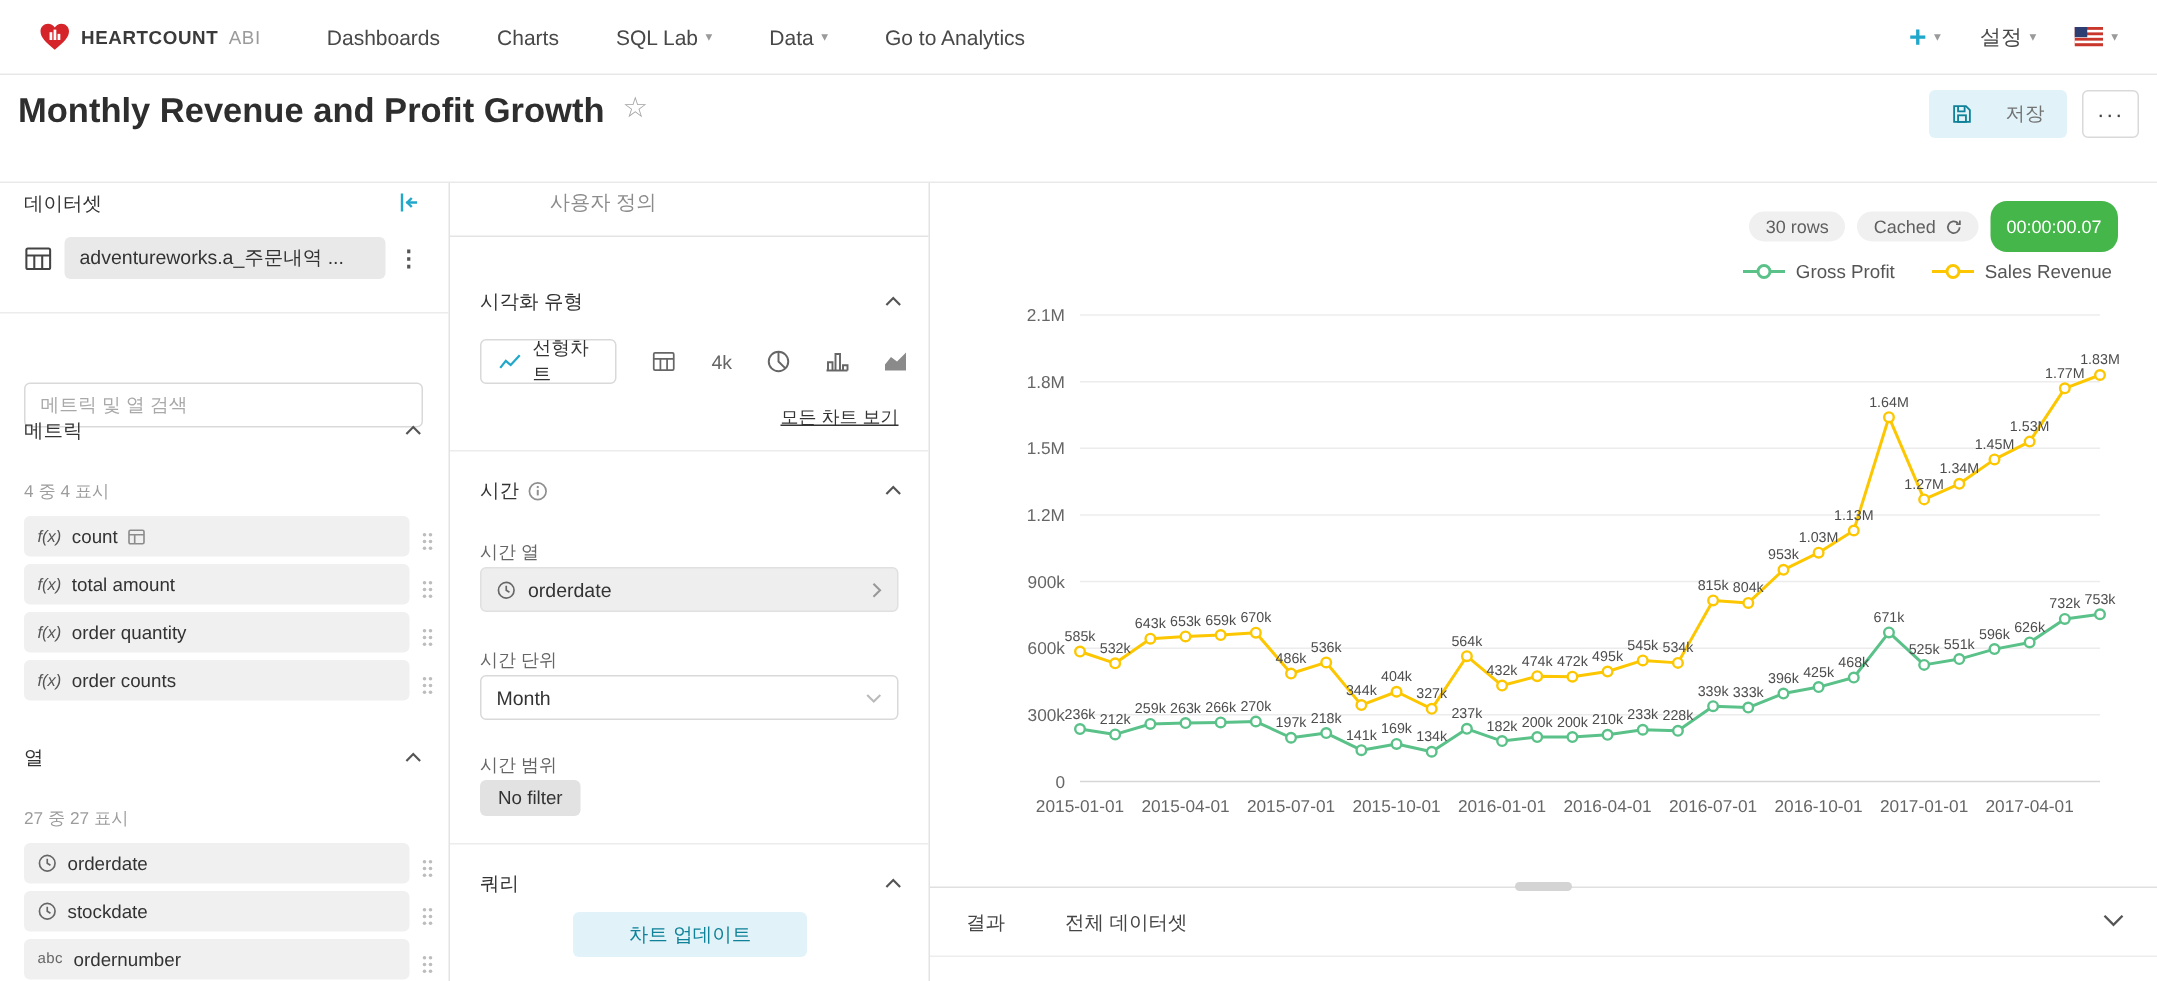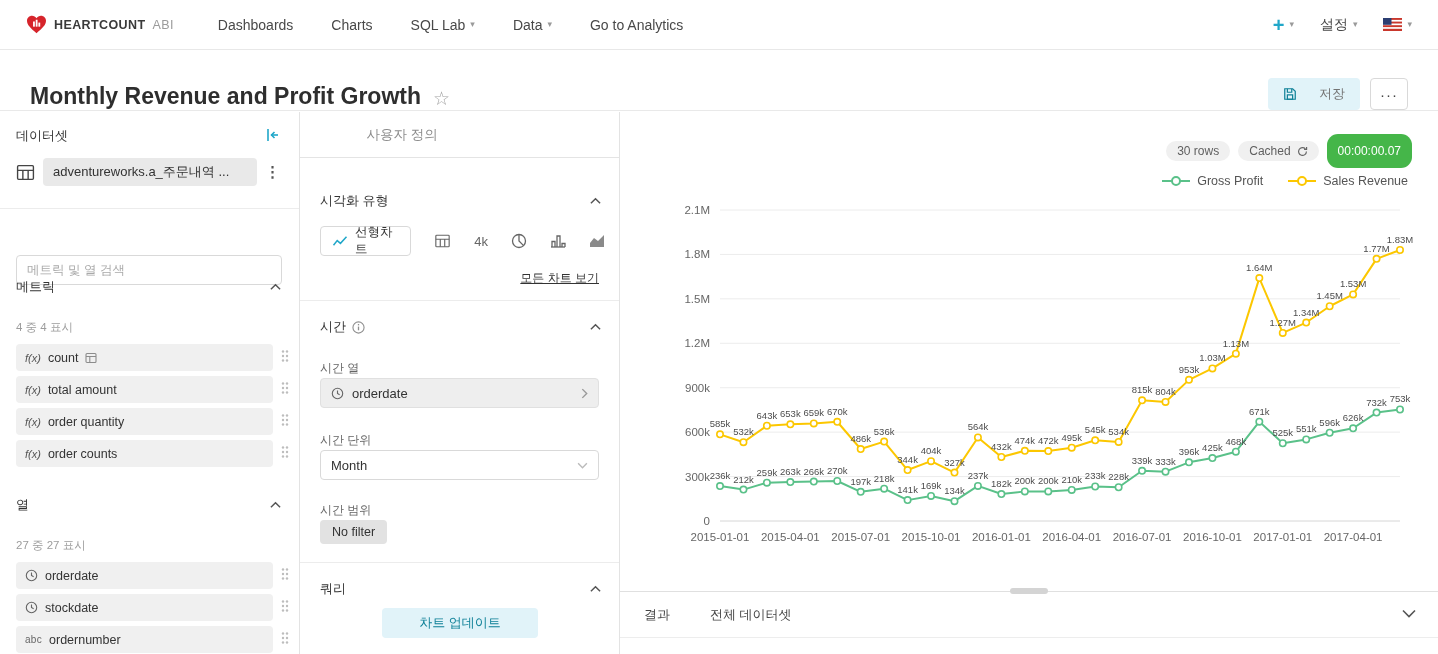--- a/index.html
+++ b/index.html
@@ -13,22 +13,22 @@
 .brand{display:flex;align-items:center;gap:7px;cursor:pointer}
 .brand-name{font-size:12.5px;font-weight:bold;color:#3a3a3a;letter-spacing:.4px}
 .brand-suffix{font-size:12.5px;color:#9b9b9b;letter-spacing:.4px}
 .nav-items{display:flex;align-items:center;gap:38px;margin-left:44px}
 .nav-item{font-size:14px;color:#484848;cursor:pointer;display:flex;align-items:center;gap:5px;white-space:nowrap}
 .caret{font-size:9px;color:#9a9a9a;line-height:1}
 .nav-right{margin-left:auto;display:flex;align-items:center;gap:26px}
 .plus{color:#20a7c9;font-size:20px;font-weight:bold;line-height:1}
 
 
-.page-header{position:absolute;top:49px;left:0;right:0;height:62px;display:flex;align-items:flex-end;
-  padding:0 30px;border-bottom:1px solid #e9e9e9;background:#fff;z-index:4}
+.page-header{position:absolute;top:60px;left:0;right:0;height:62px;display:flex;align-items:flex-start;
+  padding:0 12px;border-bottom:1px solid #e9e9e9;background:#fff;z-index:4}
 .page-title{font-size:23px;font-weight:bold;color:#2e2e2e}
 .star{font-size:19px;color:#a3a3a3;margin-left:12px;cursor:pointer;background:none;border:none}
 .header-right{margin-left:auto;display:flex;align-items:center;gap:10px}
 .save-btn{display:flex;align-items:center;gap:22px;background:#e1f3f9;color:#737373;font-size:13px;
   padding:7px 15px;border-radius:4px;border:none;cursor:pointer;font-family:Liberation Sans, sans-serif}
 .more-btn{width:38px;height:32px;border:1px solid #d9d9d9;border-radius:4px;background:#fff;
   font-size:15px;color:#444;letter-spacing:1px;cursor:pointer}
 
 
 .left-panel{position:absolute;top:112px;left:0;width:300px;bottom:0;border-right:1px solid #e3e3e3;background:#fff}
@@ -39,21 +39,21 @@
 .abs{position:absolute}
 .sec-title{font-size:13px;color:#333}
 .count-label{font-size:11.5px;color:#9c9c9c}
 .dataset-box{background:#e9e9e9;border-radius:4px;padding:5px 10px;font-size:13px;color:#333;
   white-space:nowrap;overflow:hidden;text-overflow:ellipsis;width:214px;cursor:pointer}
 .kebab{font-size:15px;color:#555;font-weight:bold;cursor:pointer;background:none;border:none}
 .hr{border-top:1px solid #ececec;left:0;right:0}
 .search-input{width:266px;height:30px;border:1px solid #d9d9d9;border-radius:4px;padding:0 10px;
   font-size:12.5px;color:#333;font-family:inherit;outline:none}
 .search-input::placeholder{color:#a9a9a9}
-.lp-row{position:absolute;left:16px;right:10px;height:27px;display:flex;align-items:center;cursor:grab}
+.lp-row{position:absolute;left:16px;right:10px;height:27px;display:flex;align-items:flex-end;cursor:grab}
 .lp-pill{flex:1;height:27px;background:#f0f0f0;border-radius:4px;display:flex;align-items:center;
   padding:0 9px;gap:7px;margin-right:8px;overflow:hidden}
 .fx{font-style:italic;font-size:11px;color:#555;flex:none}
 .pill-label{font-size:12.5px;color:#333;white-space:nowrap}
 .abc{font-size:10px;color:#666;letter-spacing:.3px;flex:none}
 .chev-btn{background:none;border:none;cursor:pointer;padding:2px}
 
 
 .tabbar{position:absolute;top:0;left:0;right:0;height:46px;display:flex;border-bottom:1px solid #e4e4e4}
 .tab{display:flex;align-items:center;justify-content:center;font-size:13.5px;color:#8c8c8c;cursor:pointer}

